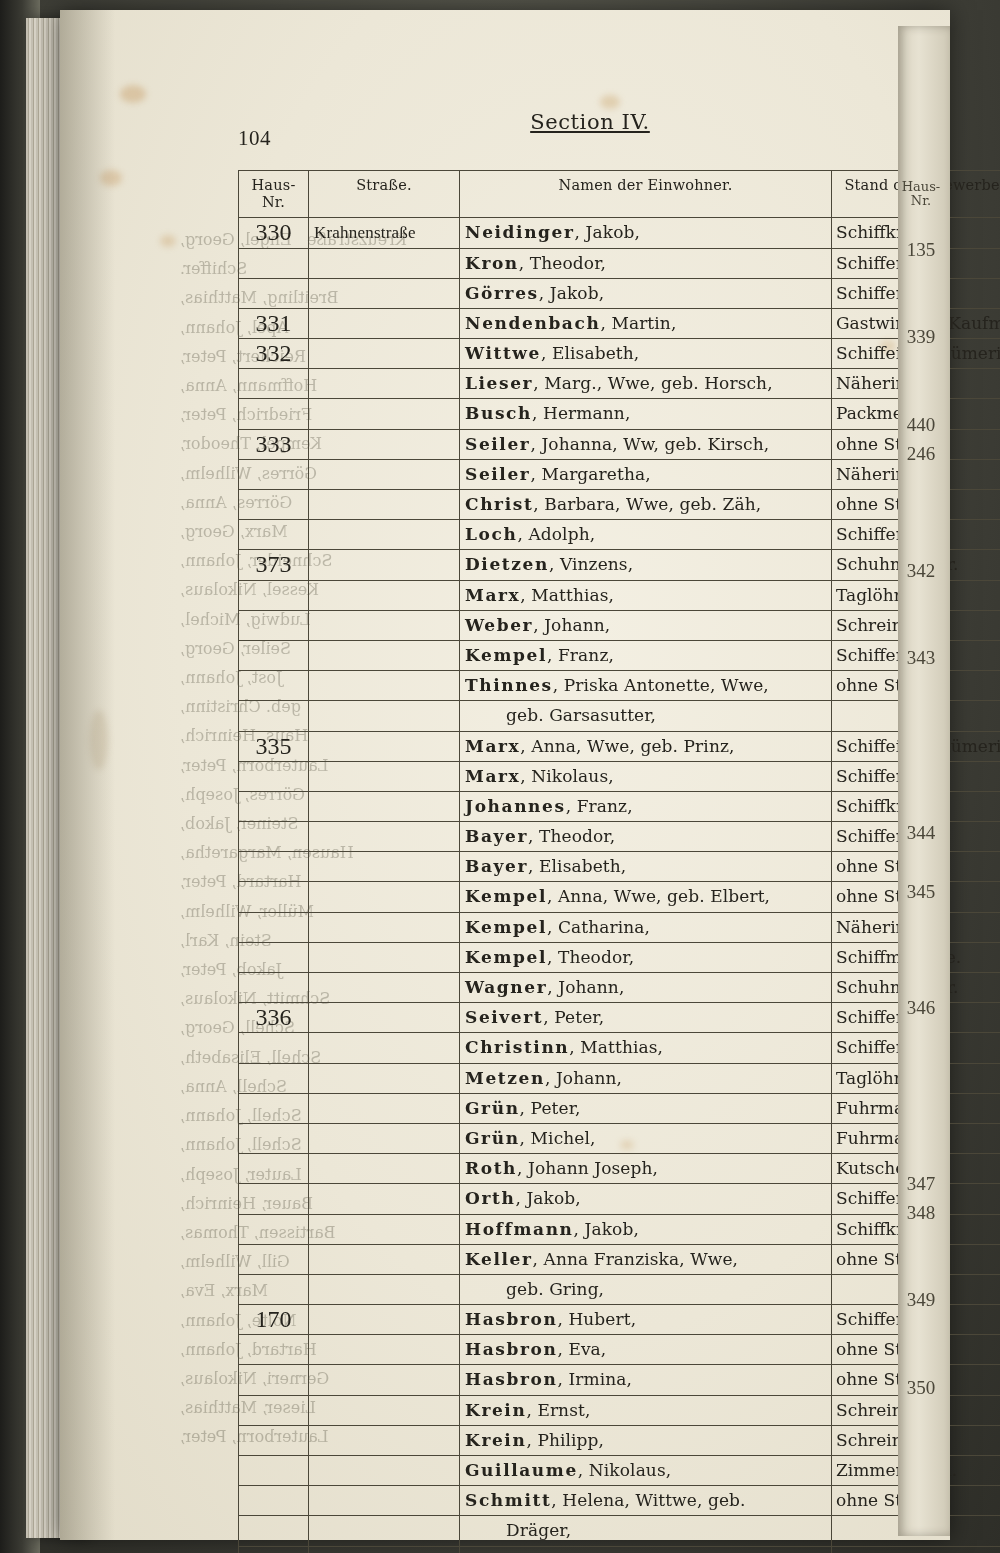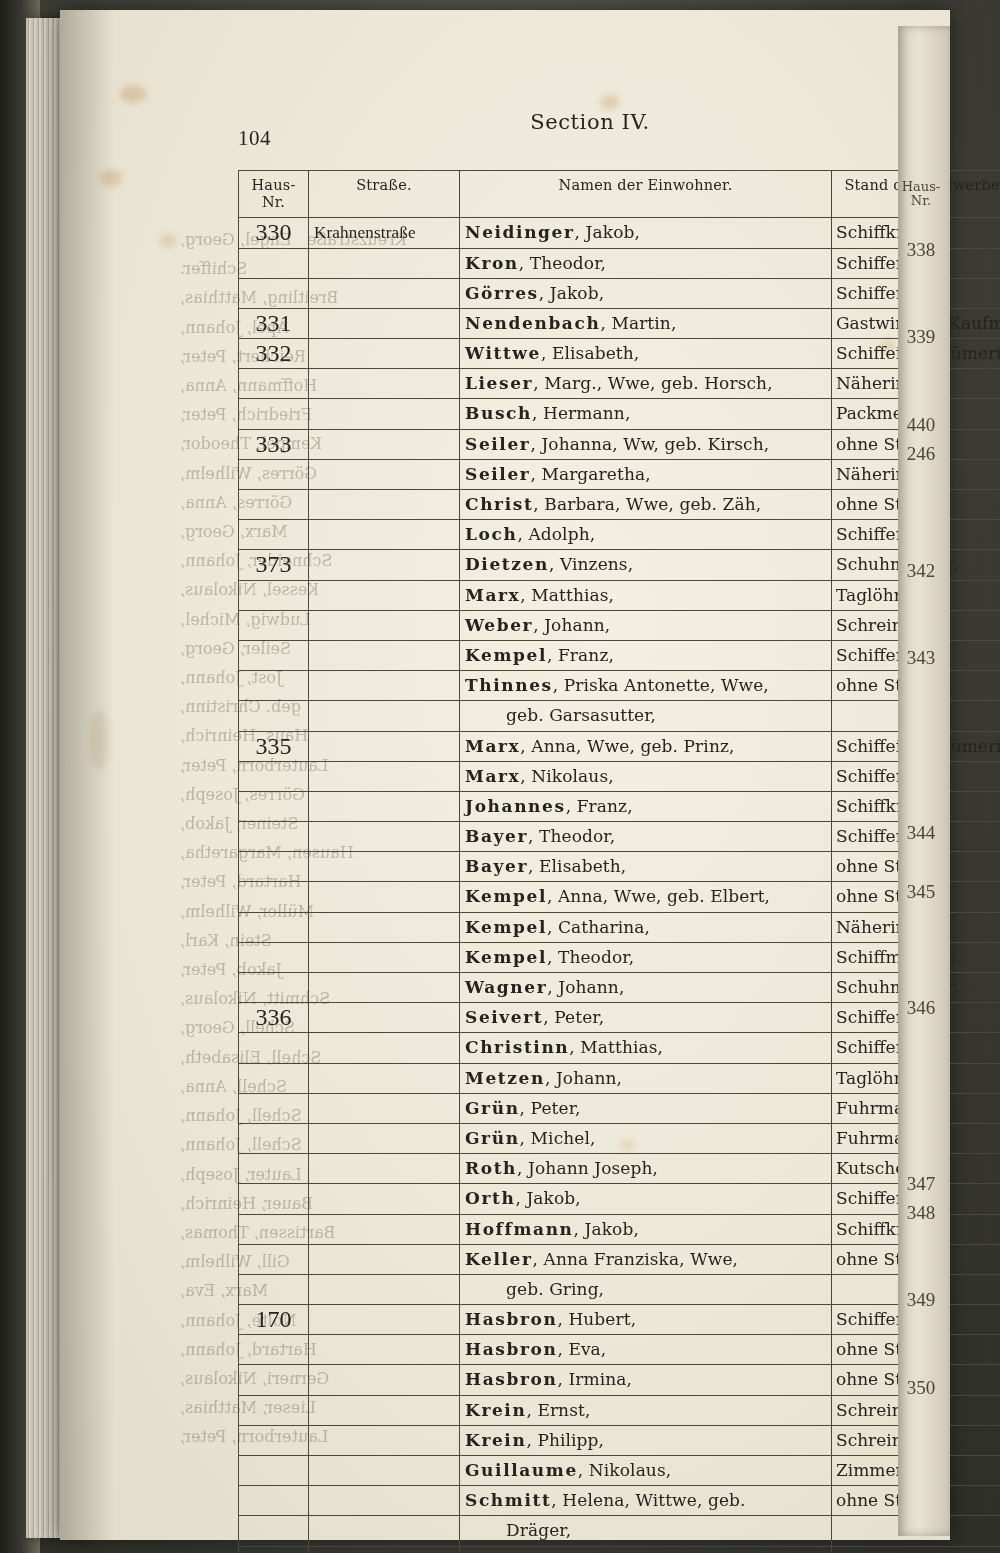--- a/index.html
+++ b/index.html
@@ -108,20 +108,21 @@
   }
   .section-title {
     position: absolute;
     left: 0; right: 0;
     top: 0;
     text-align: center;
     font-size: 21px;
     font-family: "DejaVu Serif", serif;
     letter-spacing: .6px;
     padding-left: 60px;
+    text-decoration: underline;
   }
 
   table.reg {
     border-collapse: collapse;
     width: 780px;
     table-layout: fixed;
     margin-left: 68px;
   }
   table.reg th, table.reg td {
     border: 1px solid #4b4739;
@@ -916,21 +917,21 @@
       </table>
 
     </div>
 
     <div class="nextpage"></div>
     <div class="rightnums" id="rightnums">
       <div class="rhdr">
         <span>Haus-</span><br>
         <span>Nr.</span>
       </div>
-    <div class="rn">338</div>
+    <div class="rn">135</div>
         <div class="rn"></div>
         <div class="rn"></div>
         <div class="rn">339</div>
         <div class="rn"></div>
         <div class="rn"></div>
         <div class="rn">440</div>
         <div class="rn">246</div>
         <div class="rn"></div>
         <div class="rn"></div>
         <div class="rn"></div>

